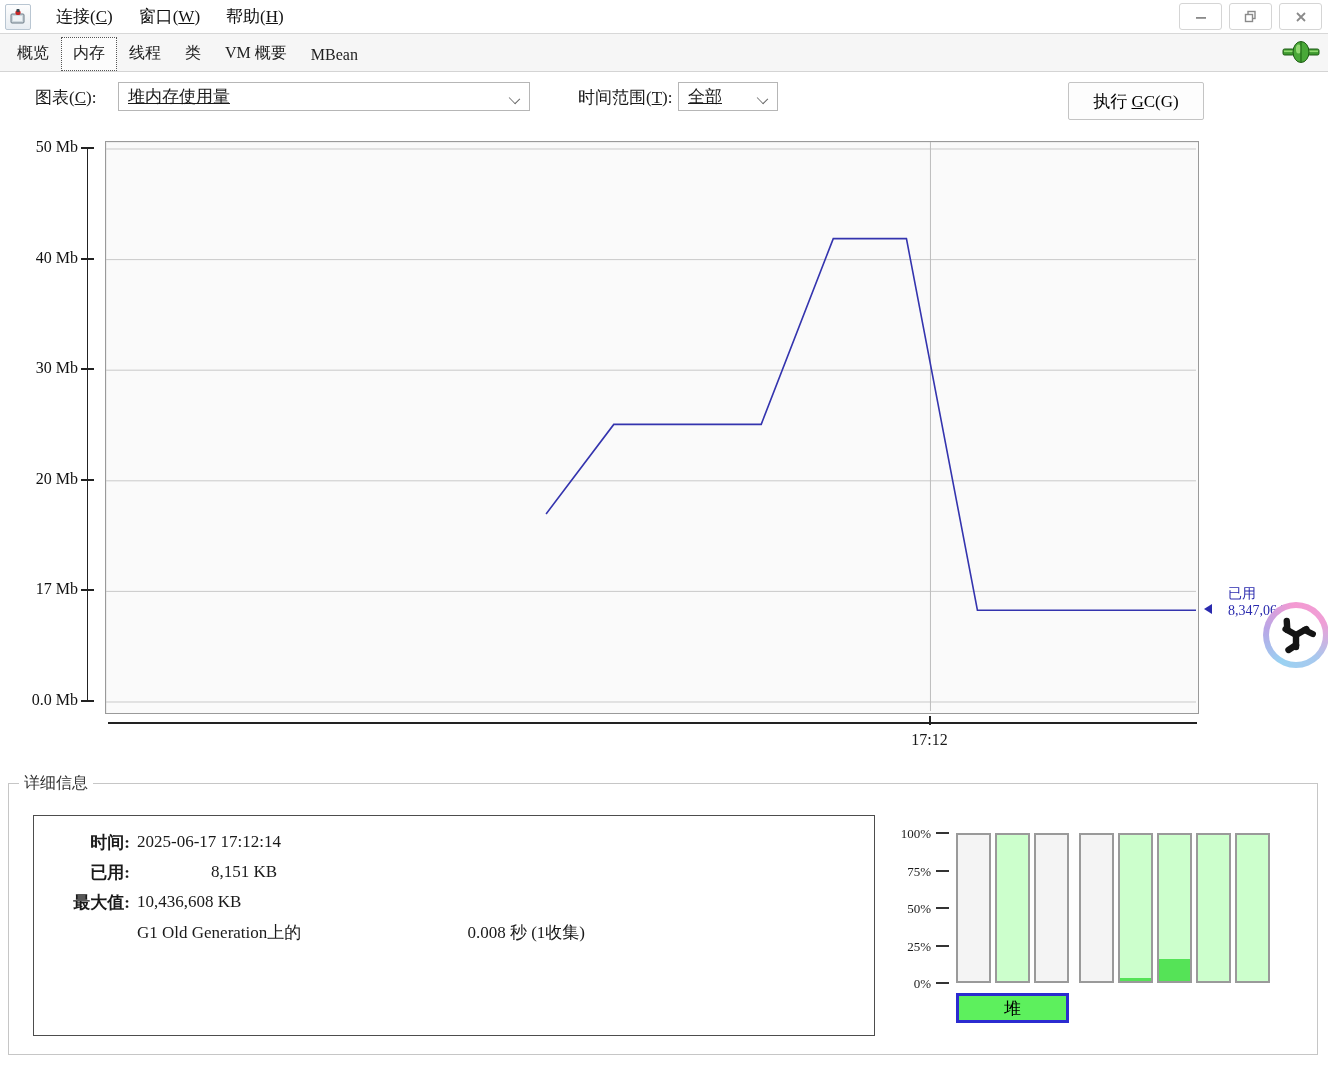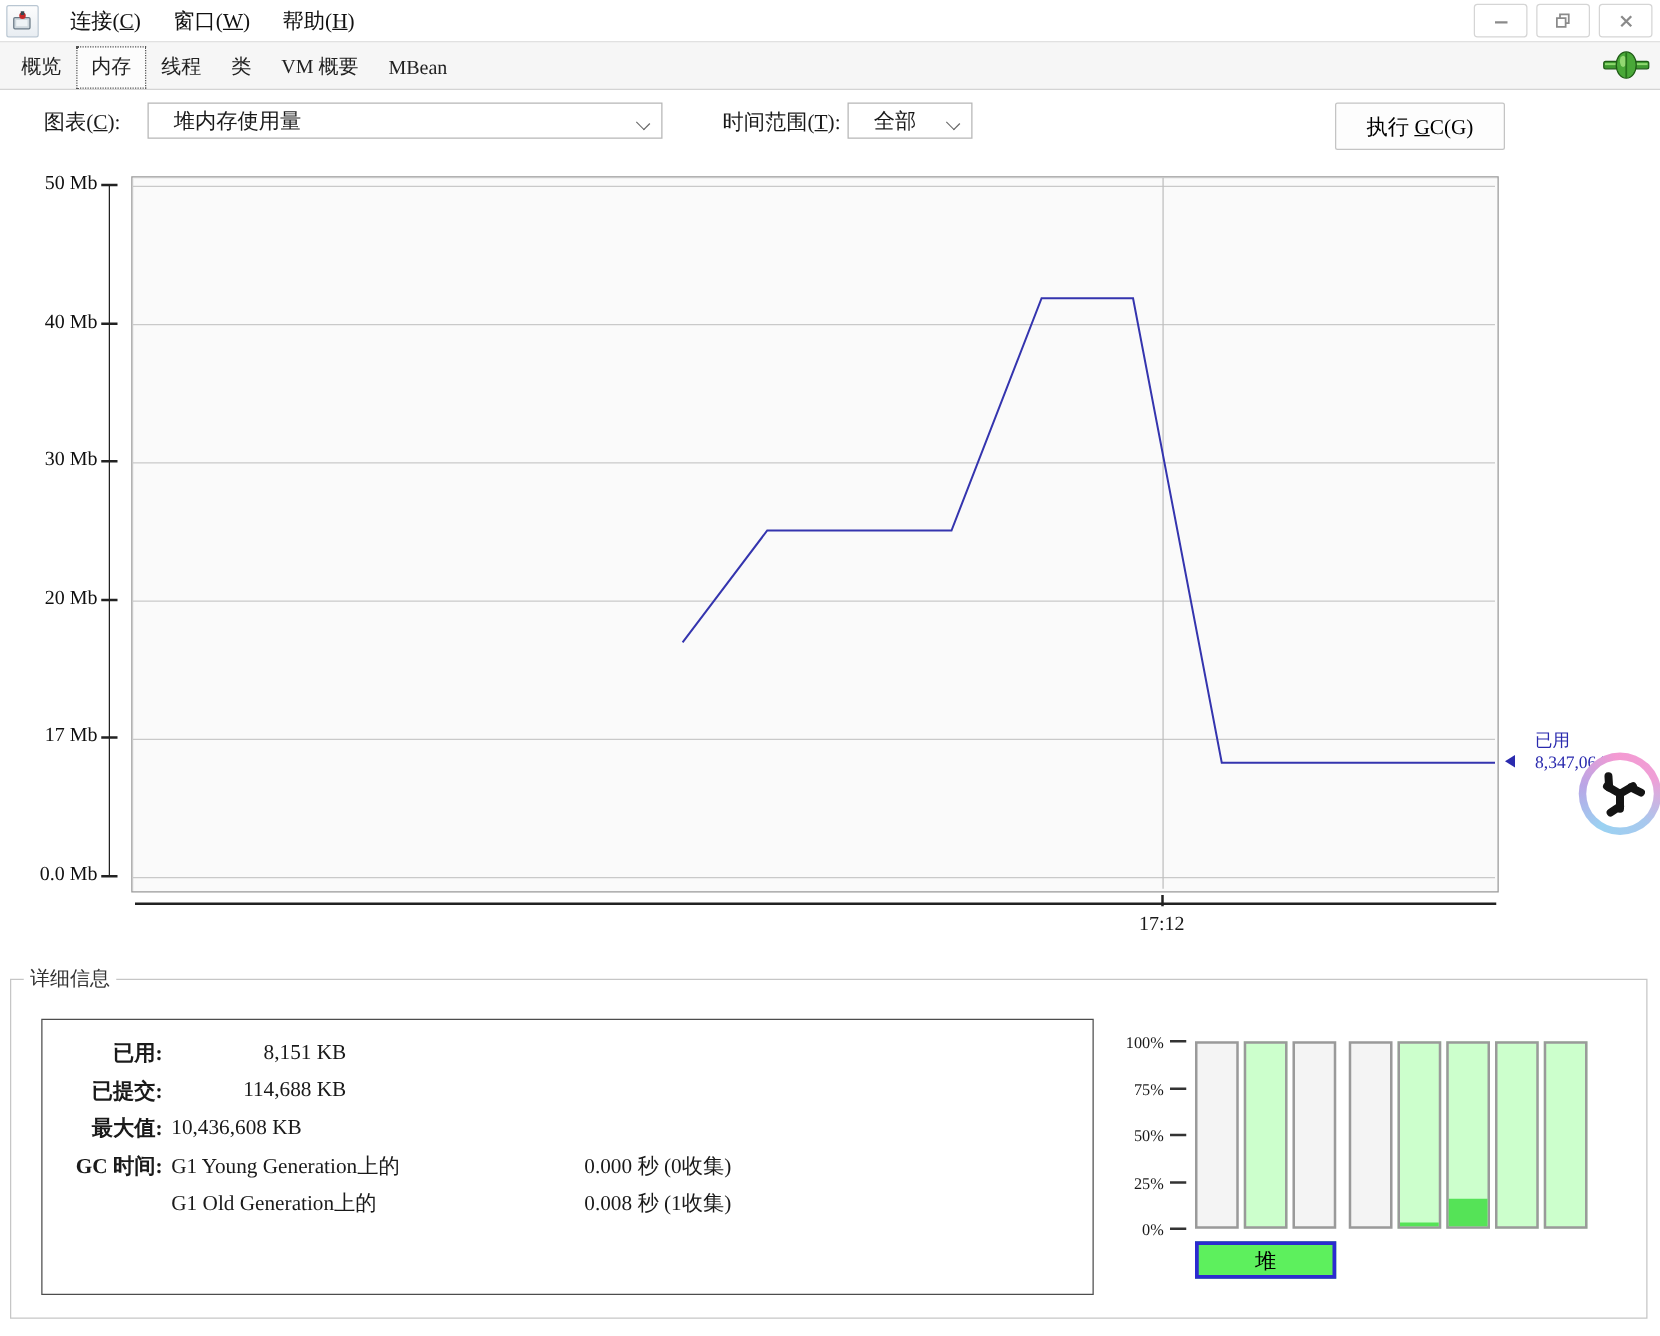--- a/index.html
+++ b/index.html
@@ -18,21 +18,21 @@
   
   .tabbar{position:relative;height:37px;background:#f6f6f6;border-bottom:1px solid #d4d4d4;display:flex;align-items:flex-end;}
   .tabs{display:flex;margin-left:5px;align-items:flex-end;}
   .tab{font-size:16px;font-family:inherit;border:1px solid transparent;background:none;padding:5px 11px 6px 11px;color:#222;cursor:default;}
   .tab.selected{background:#fcfcfc;border:1px dotted #555;}
   .plug{position:absolute;right:8px;top:6px;}
   
   .toolbar{position:absolute;left:0;top:71px;width:1328px;height:60px;}
   .tb-label{position:absolute;font-size:17px;top:15px;}
   .tb-label .u{text-decoration:underline;}
-  .combo{position:absolute;top:11px;height:29px;background:#fff;border:1px solid #b6b6b6;display:flex;align-items:center;font-size:17px;padding-left:20px;box-sizing:border-box;}
+  .combo{position:absolute;top:11px;height:29px;background:#fff;border:1px solid #b6b6b6;display:flex;align-items:center;font-size:17px;padding-left:9px;box-sizing:border-box;text-decoration:underline;}
   .combo .chev{position:absolute;right:10px;top:11px;width:8px;height:8px;border-right:1.6px solid #666;border-bottom:1.6px solid #666;transform:rotate(45deg) scale(1,.8);}
   .gc-btn{position:absolute;left:1068px;top:11px;width:136px;height:38px;border:1px solid #c4c4c4;background:#fdfdfd;font-family:inherit;font-size:17px;border-radius:2px;}
   .gc-btn .u{text-decoration:underline;}
   
   .chart-area{position:absolute;left:0;top:135px;width:1328px;height:630px;}
   .ytick-label{position:absolute;width:78px;text-align:right;font-size:16px;color:#111;}
   .y-axis{position:absolute;left:87px;width:1px;background:#222;}
   .y-tickmark{position:absolute;left:81px;width:13px;height:2px;background:#222;}
   .plot{position:absolute;left:105px;top:6px;width:1092px;height:571px;background:#fafafa;border:1px solid #9a9a9a;box-shadow:inset 1px 1px 0 #ededed;}
   .x-axis{position:absolute;left:108px;top:587px;width:1089px;height:2px;background:#222;}
@@ -176,35 +176,30 @@
       <div class="annot" style="left: 1228px; top: 450.202px; color: rgb(42, 42, 174);">
         <div>已用</div>
         <div>8,347,064</div>
       </div>
     </div>
 
   <div class="groupbox">
     <span class="groupbox-title">详细信息</span>
     <div class="info-box" id="info-box">
         <div class="d-row">
+          <span class="d-label">时间:</span>
+          <span class="d-val">2025-06-17 17:12:14</span>
+        </div>
+        <div class="d-row">
           <span class="d-label">已用:</span>
           <span class="d-val num">8,151 KB</span>
         </div>
         <div class="d-row">
-          <span class="d-label">已提交:</span>
-          <span class="d-val num">114,688 KB</span>
-        </div>
-        <div class="d-row">
           <span class="d-label">最大值:</span>
           <span class="d-val">10,436,608 KB</span>
-        </div>
-        <div class="d-row">
-          <span class="d-label">GC 时间:</span>
-          <span class="d-val gc1">G1 Young Generation上的</span>
-          <span class="d-val gc2">0.000 秒 (0收集)</span>
         </div>
         <div class="d-row">
           <span class="d-label"></span>
           <span class="d-val gc1">G1 Old Generation上的</span>
           <span class="d-val gc2">0.008 秒 (1收集)</span>
         </div>
       </div>
     <div class="bars-panel" id="bars-panel">
         <div class="bars-scale">
           <span class="pct" style="top: -7px;">100%</span>

